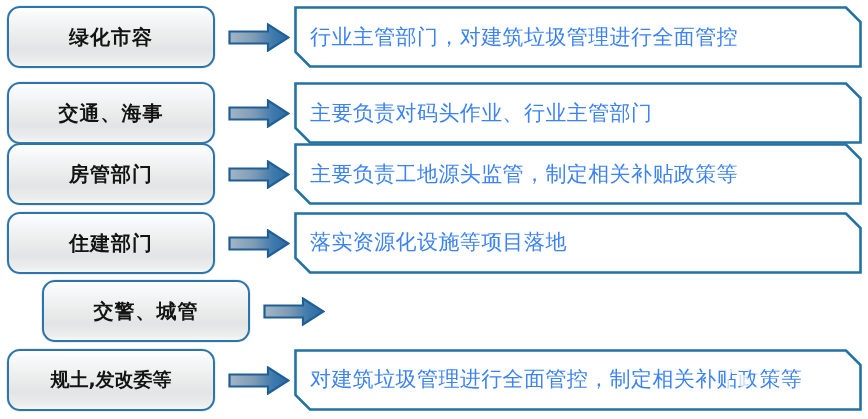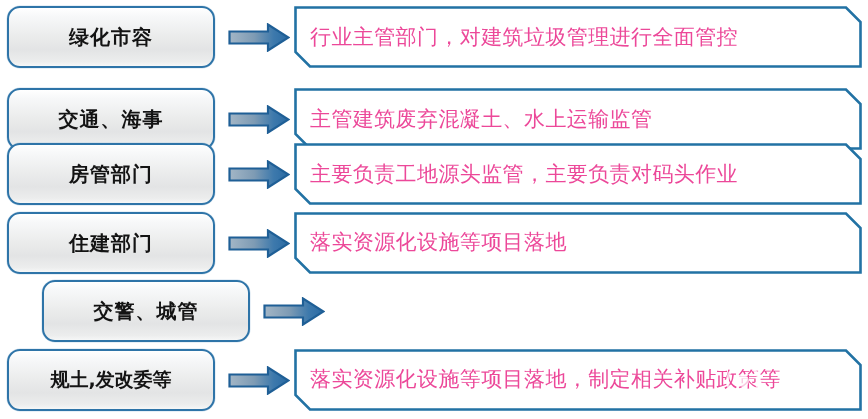--- a/index.html
+++ b/index.html
@@ -92,21 +92,21 @@
   .desc-text {
     position: absolute;
     left: 16px;
     top: 0;
     right: 14px;
     height: 62px;
     display: flex;
     align-items: center;
     font-size: 21px;
     font-weight: normal;
-    color: #ec4899;
+    color: #3b82f6;
     letter-spacing: 0.4px;
     line-height: 1.15;
     white-space: nowrap;
   }
 
   
   #watermark {
     position: absolute;
     left: 716px;
     top: 358px;
@@ -173,21 +173,21 @@
 
     <div class="desc-box">
       <svg width="568" height="62" viewBox="0 0 568 62" preserveAspectRatio="none">
         <path d="M1.5,1.5 L552,1.5 L566.5,16 L566.5,60.5 L16,60.5 L1.5,46 Z" fill="#ffffff" stroke="#2272a4" stroke-width="2.6" stroke-linejoin="miter"></path>
       </svg>
       <div class="desc-text">行业主管部门，对建筑垃圾管理进行全面管控</div>
     </div>
 
   </div>
 
-  <div class="row" style="top: 88px;">
+  <div class="row" style="top: 82px;">
 
     <div class="dept-box">
       <span class="dept-label">交通、海事</span>
     </div>
 
     <div class="arrow-wrap">
       <svg width="62" height="29" viewBox="0 0 62 29">
         <defs>
           <linearGradient class="arrowGrad" x1="0" y1="0" x2="1" y2="0" id="arrowGrad1">
             <stop offset="0%" stop-color="#a3b6c6"></stop>
@@ -197,21 +197,21 @@
           </linearGradient>
         </defs>
         <path class="arrowPath" d="M1.5,8.5 L40,8.5 L40,1.5 L60.5,14.5 L40,27.5 L40,20.5 L1.5,20.5 Z" stroke="#1f5f96" stroke-width="2.2" stroke-linejoin="miter" fill="url(#arrowGrad1)"></path>
       </svg>
     </div>
 
     <div class="desc-box">
       <svg width="568" height="62" viewBox="0 0 568 62" preserveAspectRatio="none">
         <path d="M1.5,1.5 L552,1.5 L566.5,16 L566.5,60.5 L16,60.5 L1.5,46 Z" fill="#ffffff" stroke="#2272a4" stroke-width="2.6" stroke-linejoin="miter"></path>
       </svg>
-      <div class="desc-text">主管建筑废弃混凝土、水上运输监管</div>
+      <div class="desc-text">主要负责对码头作业、行业主管部门</div>
     </div>
 
   </div>
 
   <div class="row" style="top: 143px;">
 
     <div class="dept-box">
       <span class="dept-label">房管部门</span>
     </div>
 
@@ -226,21 +226,21 @@
           </linearGradient>
         </defs>
         <path class="arrowPath" d="M1.5,8.5 L40,8.5 L40,1.5 L60.5,14.5 L40,27.5 L40,20.5 L1.5,20.5 Z" stroke="#1f5f96" stroke-width="2.2" stroke-linejoin="miter" fill="url(#arrowGrad2)"></path>
       </svg>
     </div>
 
     <div class="desc-box">
       <svg width="568" height="62" viewBox="0 0 568 62" preserveAspectRatio="none">
         <path d="M1.5,1.5 L552,1.5 L566.5,16 L566.5,60.5 L16,60.5 L1.5,46 Z" fill="#ffffff" stroke="#2272a4" stroke-width="2.6" stroke-linejoin="miter"></path>
       </svg>
-      <div class="desc-text">主要负责工地源头监管，主要负责对码头作业</div>
+      <div class="desc-text">主要负责工地源头监管，制定相关补贴政策等</div>
     </div>
 
   </div>
 
   <div class="row" style="top: 211.5px;">
 
     <div class="dept-box">
       <span class="dept-label">住建部门</span>
     </div>
 
@@ -307,21 +307,21 @@
           </linearGradient>
         </defs>
         <path class="arrowPath" d="M1.5,8.5 L40,8.5 L40,1.5 L60.5,14.5 L40,27.5 L40,20.5 L1.5,20.5 Z" stroke="#1f5f96" stroke-width="2.2" stroke-linejoin="miter" fill="url(#arrowGrad5)"></path>
       </svg>
     </div>
 
     <div class="desc-box">
       <svg width="568" height="62" viewBox="0 0 568 62" preserveAspectRatio="none">
         <path d="M1.5,1.5 L552,1.5 L566.5,16 L566.5,60.5 L16,60.5 L1.5,46 Z" fill="#ffffff" stroke="#2272a4" stroke-width="2.6" stroke-linejoin="miter"></path>
       </svg>
-      <div class="desc-text">落实资源化设施等项目落地，制定相关补贴政策等</div>
+      <div class="desc-text">对建筑垃圾管理进行全面管控，制定相关补贴政策等</div>
     </div>
 
   </div>
 </div>
 
 <div id="watermark">
   <div class="wm-ring"></div>
 </div>
 
 </body></html>

